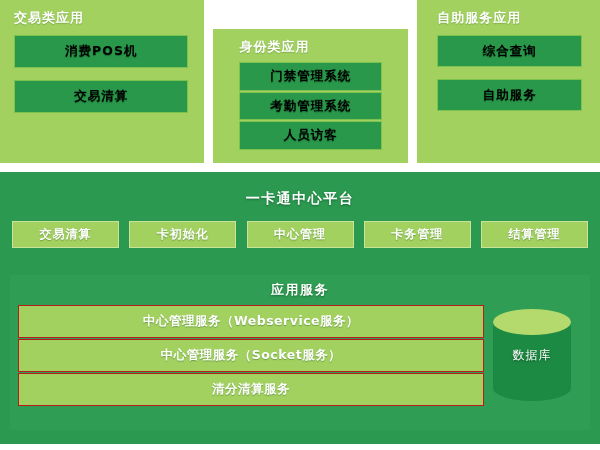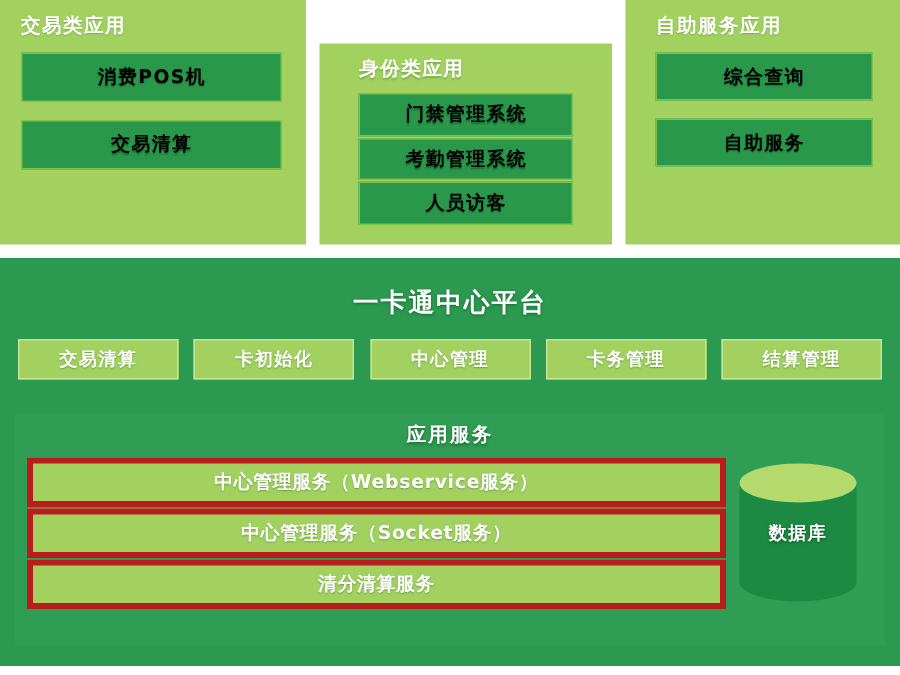--- a/index.html
+++ b/index.html
@@ -81,21 +81,21 @@
     top: 172px;
     width: 600px;
     height: 272px;
     background: #2b9950;
     box-sizing: border-box;
     padding: 0;
   }
 
   .cp-title {
     color: #ffffff;
-    font-size: 17px;
+    font-size: 14px;
     font-weight: bold;
     letter-spacing: 1.5px;
     text-align: center;
     padding-top: 18px;
     text-shadow: 0 1px 2px rgba(0,60,20,0.5);
   }
 
   .module-row {
     display: flex;
     justify-content: space-between;
@@ -144,21 +144,21 @@
     box-sizing: border-box;
   }
   .svc-list {
     width: 466px;
     display: flex;
     flex-direction: column;
   }
   .svc-item {
     height: 33px;
     background: #a2d160;
-    border: 4px solid #b91c1c;
+    border: 1px solid #b91c1c;
     box-sizing: border-box;
     color: #ffffff;
     font-size: 12.5px;
     font-weight: bold;
     letter-spacing: 0.5px;
     display: flex;
     align-items: center;
     justify-content: center;
     margin-bottom: 1px;
     text-shadow: 0 1px 1px rgba(60,110,40,0.5);
@@ -196,21 +196,21 @@
     background: #1c8a42;
     border-radius: 50%;
   }
   .db-label {
     position: absolute;
     left: 0; top: 38px;
     width: 78px;
     text-align: center;
     color: #ffffff;
     font-size: 12px;
-    font-weight: bold;
+    font-weight: normal;
     letter-spacing: 1px;
     z-index: 3;
     text-shadow: 0 1px 2px rgba(0,50,15,0.6);
   }
 </style>
 </head>
 <body>
 
 <div id="diagram">
 

